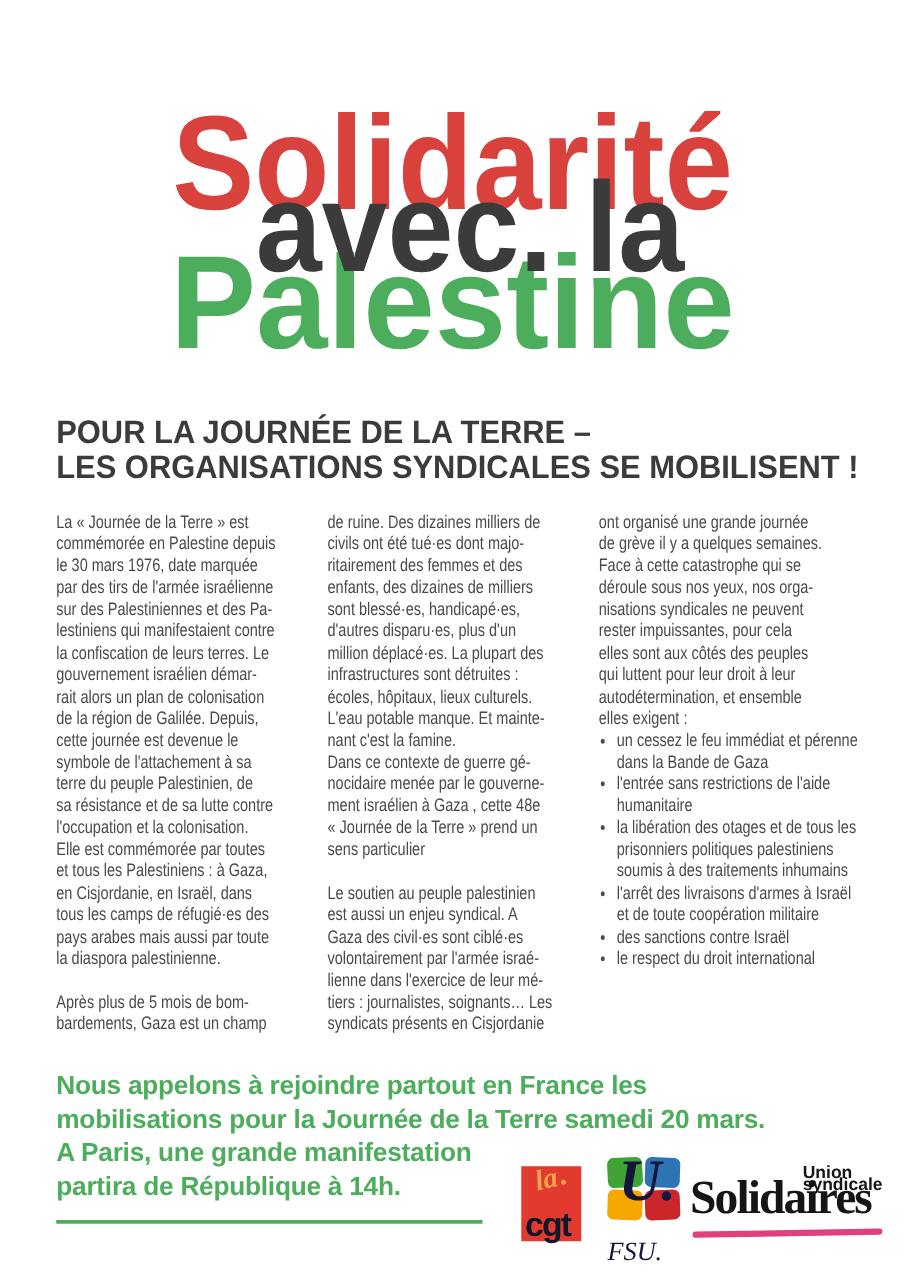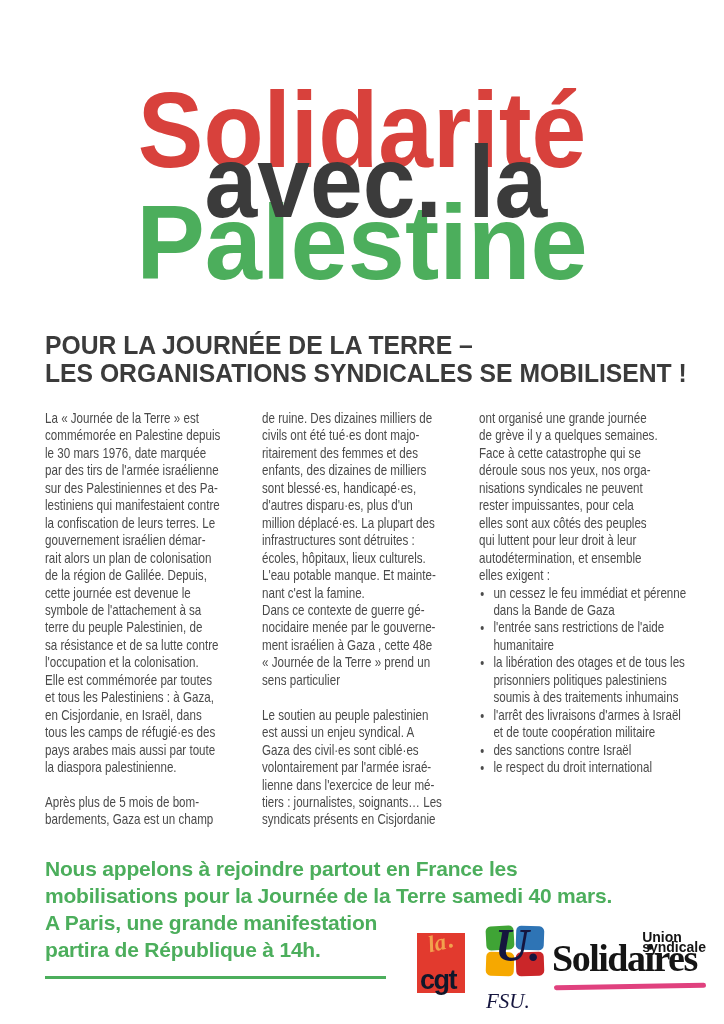--- a/index.html
+++ b/index.html
@@ -203,21 +203,21 @@
         <li>l'entrée sans restrictions de l'aide humanitaire</li>
         <li>la libération des otages et de tous les prisonniers politiques palestiniens soumis à des traitements inhumains</li>
         <li>l'arrêt des livraisons d'armes à Israël et de toute coopération militaire</li>
         <li>des sanctions contre Israël</li>
         <li>le respect du droit international</li>
       </ul>
     </div>
   </main>
 
   <section class="cta">Nous appelons à rejoindre partout en France les
-mobilisations pour la Journée de la Terre samedi 40 mars.
+mobilisations pour la Journée de la Terre samedi 20 mars.
 A Paris, une grande manifestation
 partira de République à 14h.</section>
   <div class="green-rule"></div>
 
   <div>
 
     <div class="cgt-logo">
       <span class="cgt-la">la</span>
       <span class="cgt-text">cgt</span>
     </div>

